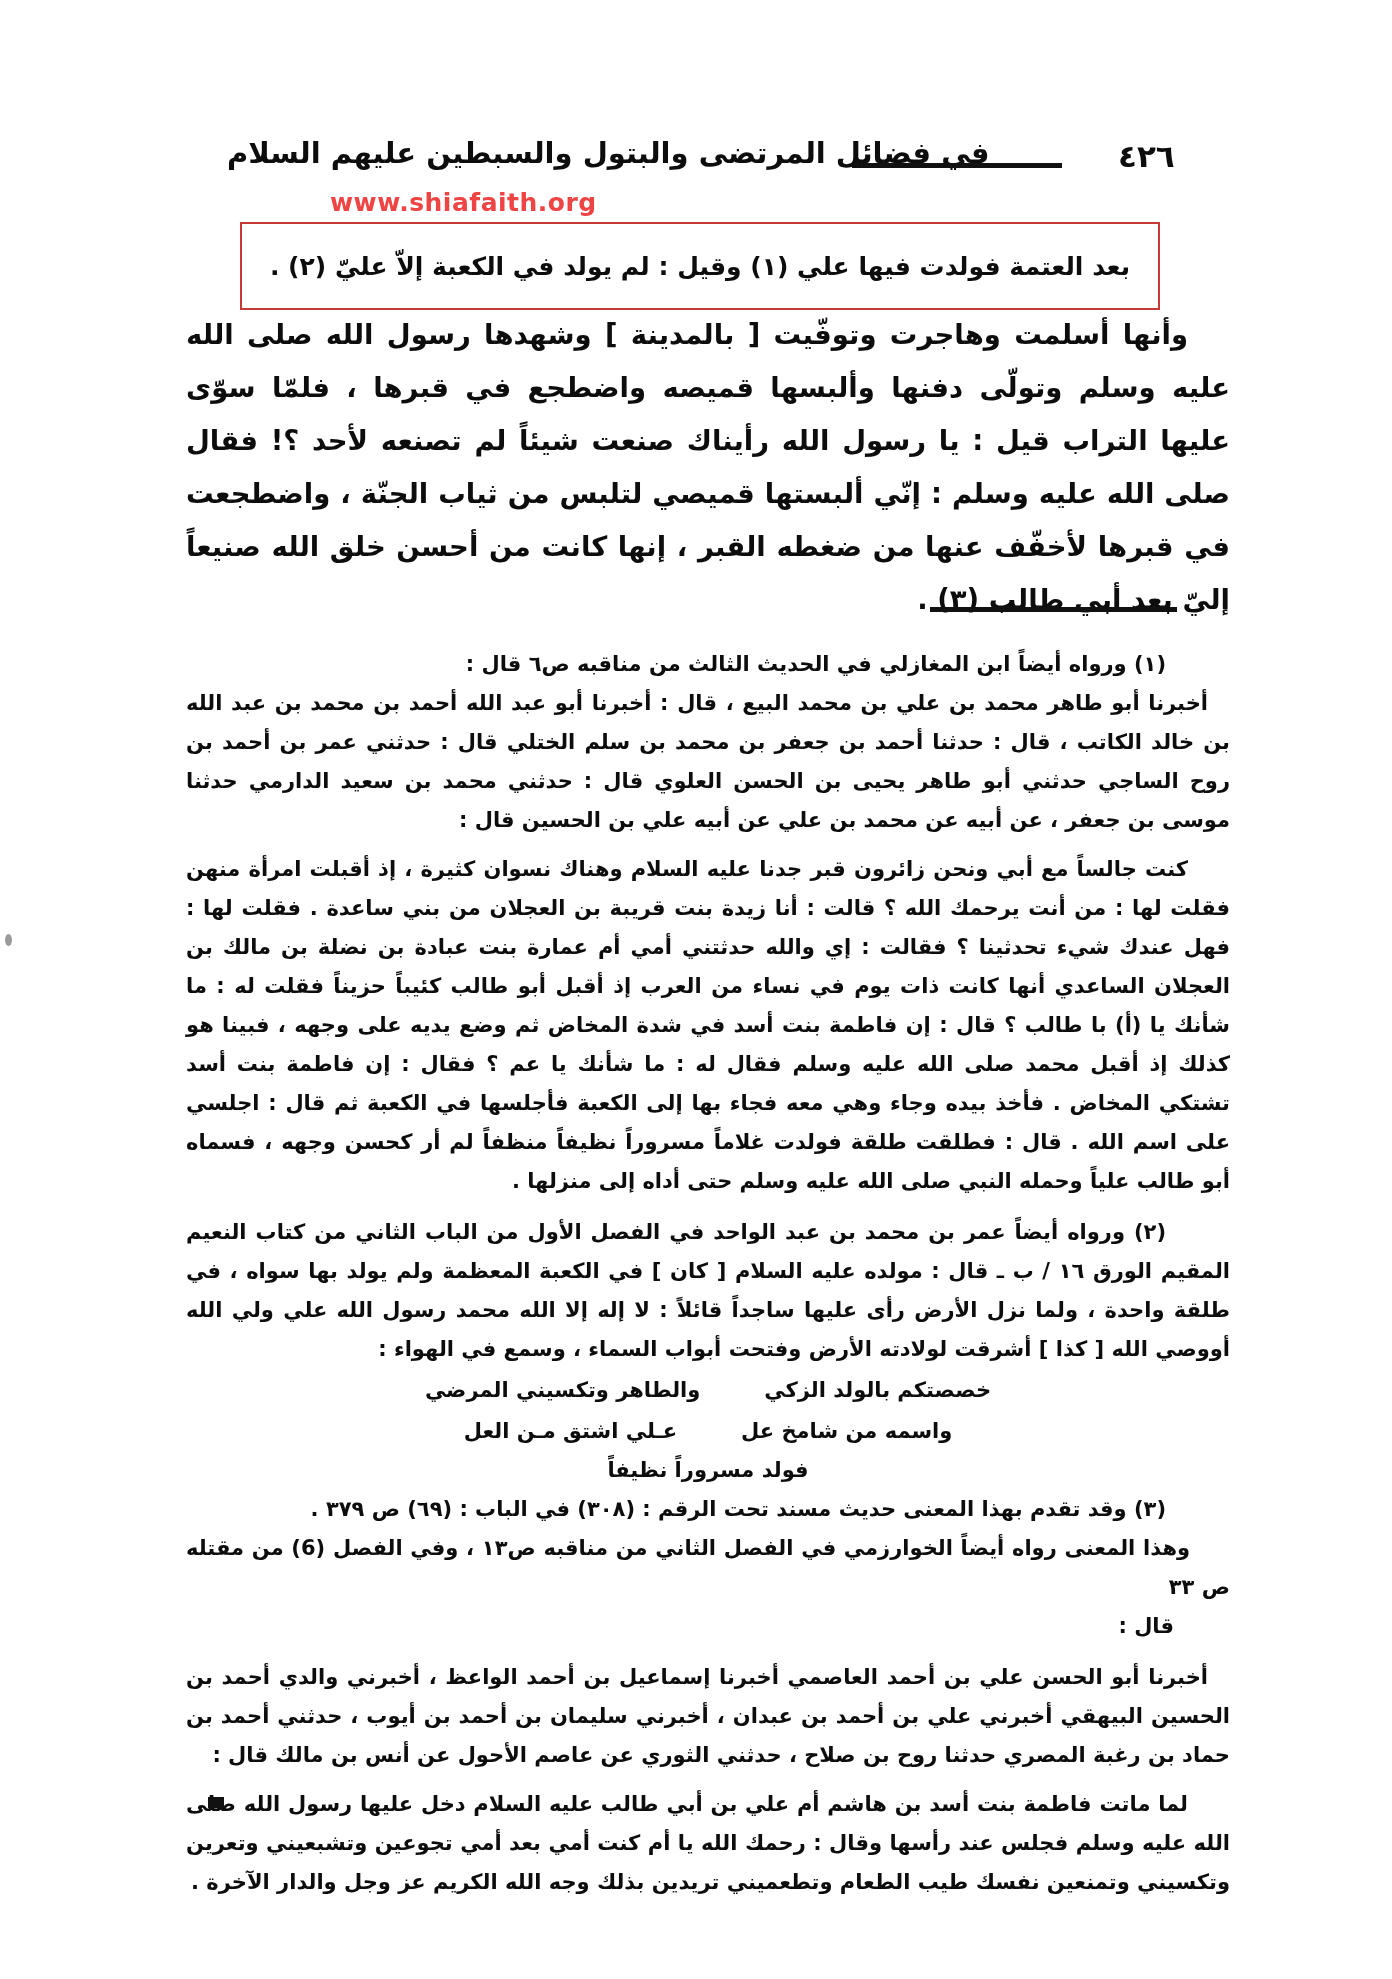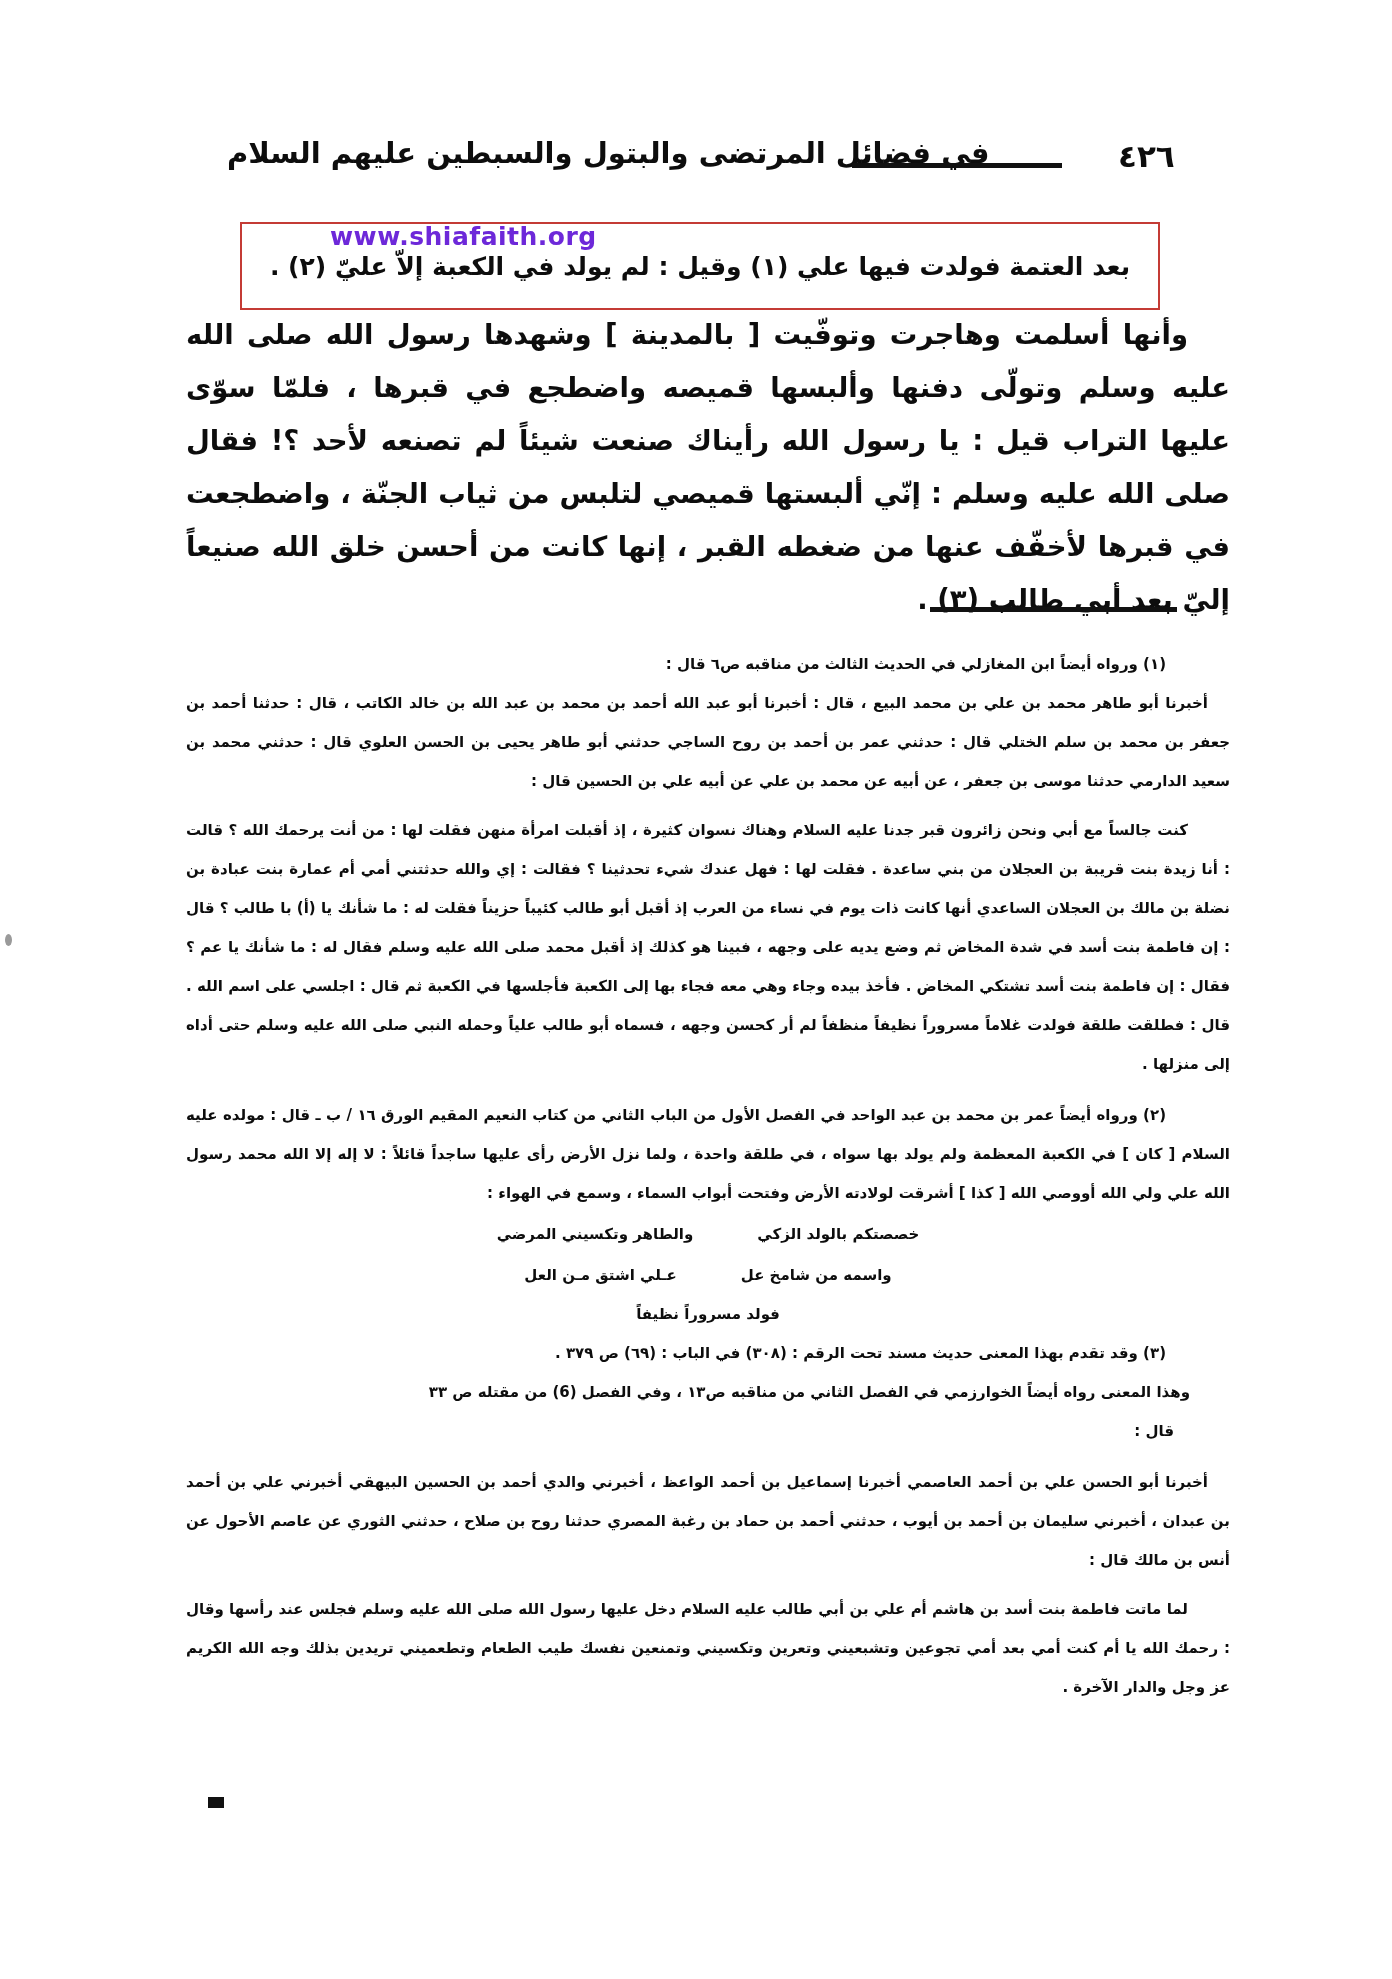--- a/index.html
+++ b/index.html
@@ -26,21 +26,21 @@
   
   .body-text{
     position:absolute;top:308px;left:186px;width:1044px;margin:0;
     direction:rtl;text-align:justify;font-size:27.5px;font-weight:bold;
     line-height:53px;text-indent:42px;
   }
   
   .footnote-rule{position:absolute;top:607px;left:930px;width:247px;height:5px;background:#111;}
   .footnotes{
     position:absolute;top:645px;left:186px;width:1044px;
-    direction:rtl;text-align:justify;font-size:15px;font-weight:bold;line-height:39px;
+    direction:rtl;text-align:justify;font-size:21px;font-weight:bold;line-height:39px;
   }
   .footnotes p{margin:0;}
   .fn-head{text-indent:64px;}
   .fn-chain{text-indent:22px;}
   .fn-story{text-indent:42px;margin-top:10px !important;}
   .fn-gap{margin-top:12px !important;}
   .fn-sub{text-indent:40px;}
   .fn-qala{text-indent:56px;}
   .verse{display:flex;direction:rtl;justify-content:center;gap:64px;margin-top:2px;}
   .verse span{white-space:nowrap;}
@@ -51,21 +51,21 @@
 </style>
 </head>
 <body>
 
 <div class="page">
 
   <h1 class="header-title" dir="rtl">في فضائل المرتضى والبتول والسبطين عليهم السلام</h1>
   <div class="header-rule"></div>
   <div class="page-number">٤٢٦</div>
 
-  <div class="watermark" id="watermark" style="color: #6d28d9; margin-top: 34px;">www.shiafaith.org</div>
+  <div class="watermark" id="watermark" style="color: #ef4444;">www.shiafaith.org</div>
 
   <div class="highlight-box" id="highlight-box" style="border: 2px solid rgb(196, 59, 53);">
     <p dir="rtl">بعد العتمة فولدت فيها علي (١) وقيل : لم يولد في الكعبة إلاّ عليّ (٢) .</p>
   </div>
 
   <p class="body-text" dir="rtl">وأنها أسلمت وهاجرت وتوفّيت [ بالمدينة ] وشهدها رسول الله صلى الله عليه وسلم وتولّى دفنها وألبسها قميصه واضطجع في قبرها ، فلمّا سوّى عليها التراب قيل : يا رسول الله رأيناك صنعت شيئاً لم تصنعه لأحد ؟! فقال صلى الله عليه وسلم : إنّي ألبستها قميصي لتلبس من ثياب الجنّة ، واضطجعت في قبرها لأخفّف عنها من ضغطه القبر ، إنها كانت من أحسن خلق الله صنيعاً إليّ بعد أبي طالب (٣) .</p>
 
   <div class="footnote-rule"></div>
 
   <div class="footnotes" dir="rtl">

